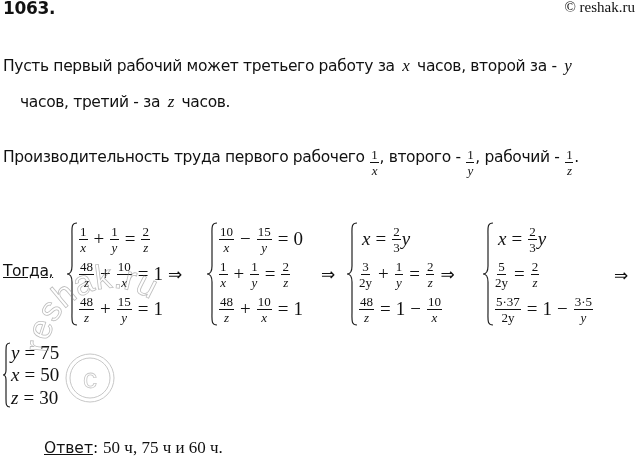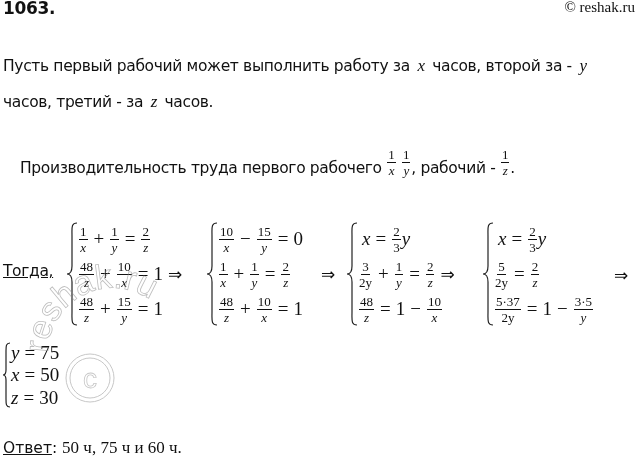--- a/index.html
+++ b/index.html
@@ -19,49 +19,49 @@
   .brace { font-family: "DejaVu Serif", serif; font-weight: 100; color: #222; width: 12px; position: relative; }
   .brace svg { position: absolute; left: 0; top: 0; width: 12px; height: 100%; }
   .rows { display: flex; flex-direction: column; justify-content: space-between; }
   .row { display: flex; align-items: center; height: 34px; white-space: nowrap;
          font-family: "Liberation Serif", "DejaVu Serif", serif; font-size: 19px; }
   .row .op { padding: 0 5px; }
   .row .v { font-style: italic; }
   .arrow { font-family: "DejaVu Sans", sans-serif; font-size: 17px; }
   .sol .row { height: 21px; font-size: 19px; }
   .answer { font-size: 15.5px; }
-  .answer .lbl { text-decoration: underline; }
+  .answer .lbl { text-decoration: underline; margin-left: 41px; }
   .answer .val { font-family: "Liberation Serif", "DejaVu Serif", serif; font-size: 17px; }
   .wm { left: 28px; top: 258px; width: 170px; height: 170px; opacity: 0.55; pointer-events: none; }
 </style>
 </head>
 <body>
 
 <div class="abs num">1063.</div>
 <div class="abs copy">© reshak.ru</div>
 
 <div class="abs txt" style="left:3px; top:56px;">
-  <span>Пусть первый рабочий может выполнить работу за</span>
+  <span>Пусть первый рабочий может третьего работу за</span>
   <span class="mi">x</span>
   <span>часов, второй за -</span>
   <span class="mi">y</span>
 </div>
-<div class="abs txt" style="left:3px; top:92px;">
+<div class="abs txt" style="left:20px; top:92px;">
   <span>часов, третий -  за</span>
   <span class="mi">z</span>
   <span>часов.</span>
 </div>
 
-<div class="abs txt" style="left:3px; top:148px; display:flex; align-items:flex-end;margin-left:17px;">
+<div class="abs txt" style="left:3px; top:148px; display:flex; align-items:flex-start;">
   <span>Производительность труда первого рабочего</span>&nbsp;
   <span class="frac">
     <span class="n">1</span>
     <span class="d">x</span>
   </span>
-  &nbsp;
+  <span>, второго -</span>&nbsp;
   <span class="frac">
     <span class="n">1</span>
     <span class="d">y</span>
   </span>
   <span>, рабочий -</span>&nbsp;
   <span class="frac">
     <span class="n">1</span>
     <span class="d">z</span>
   </span>
   <span>.</span>

